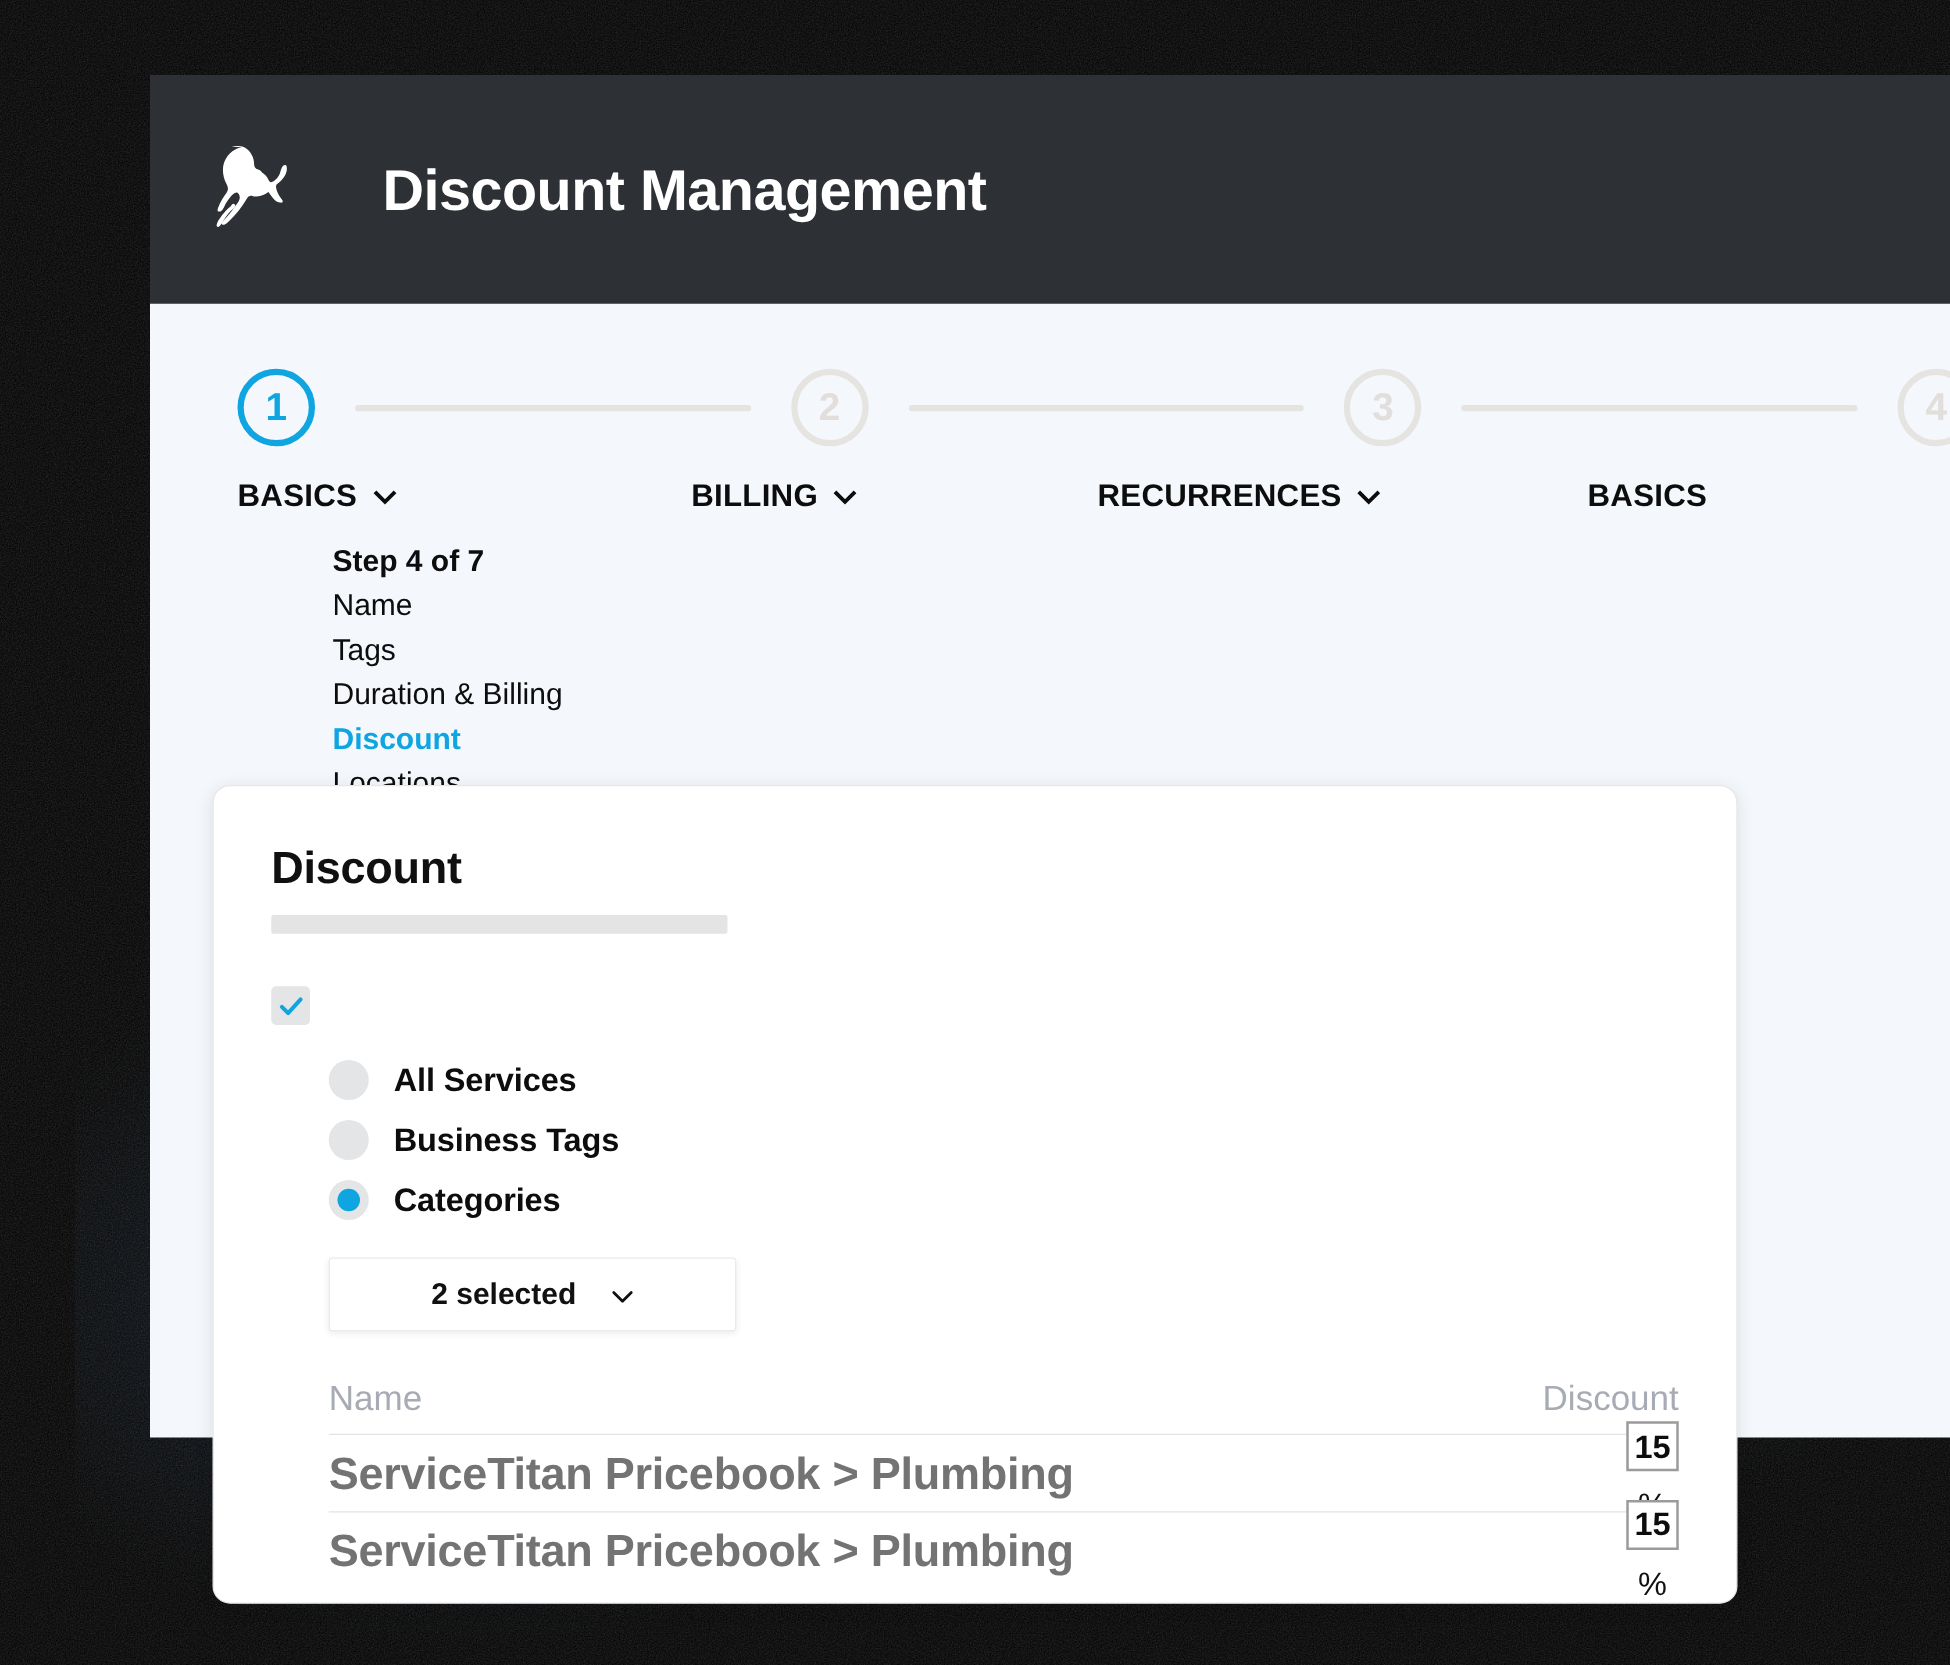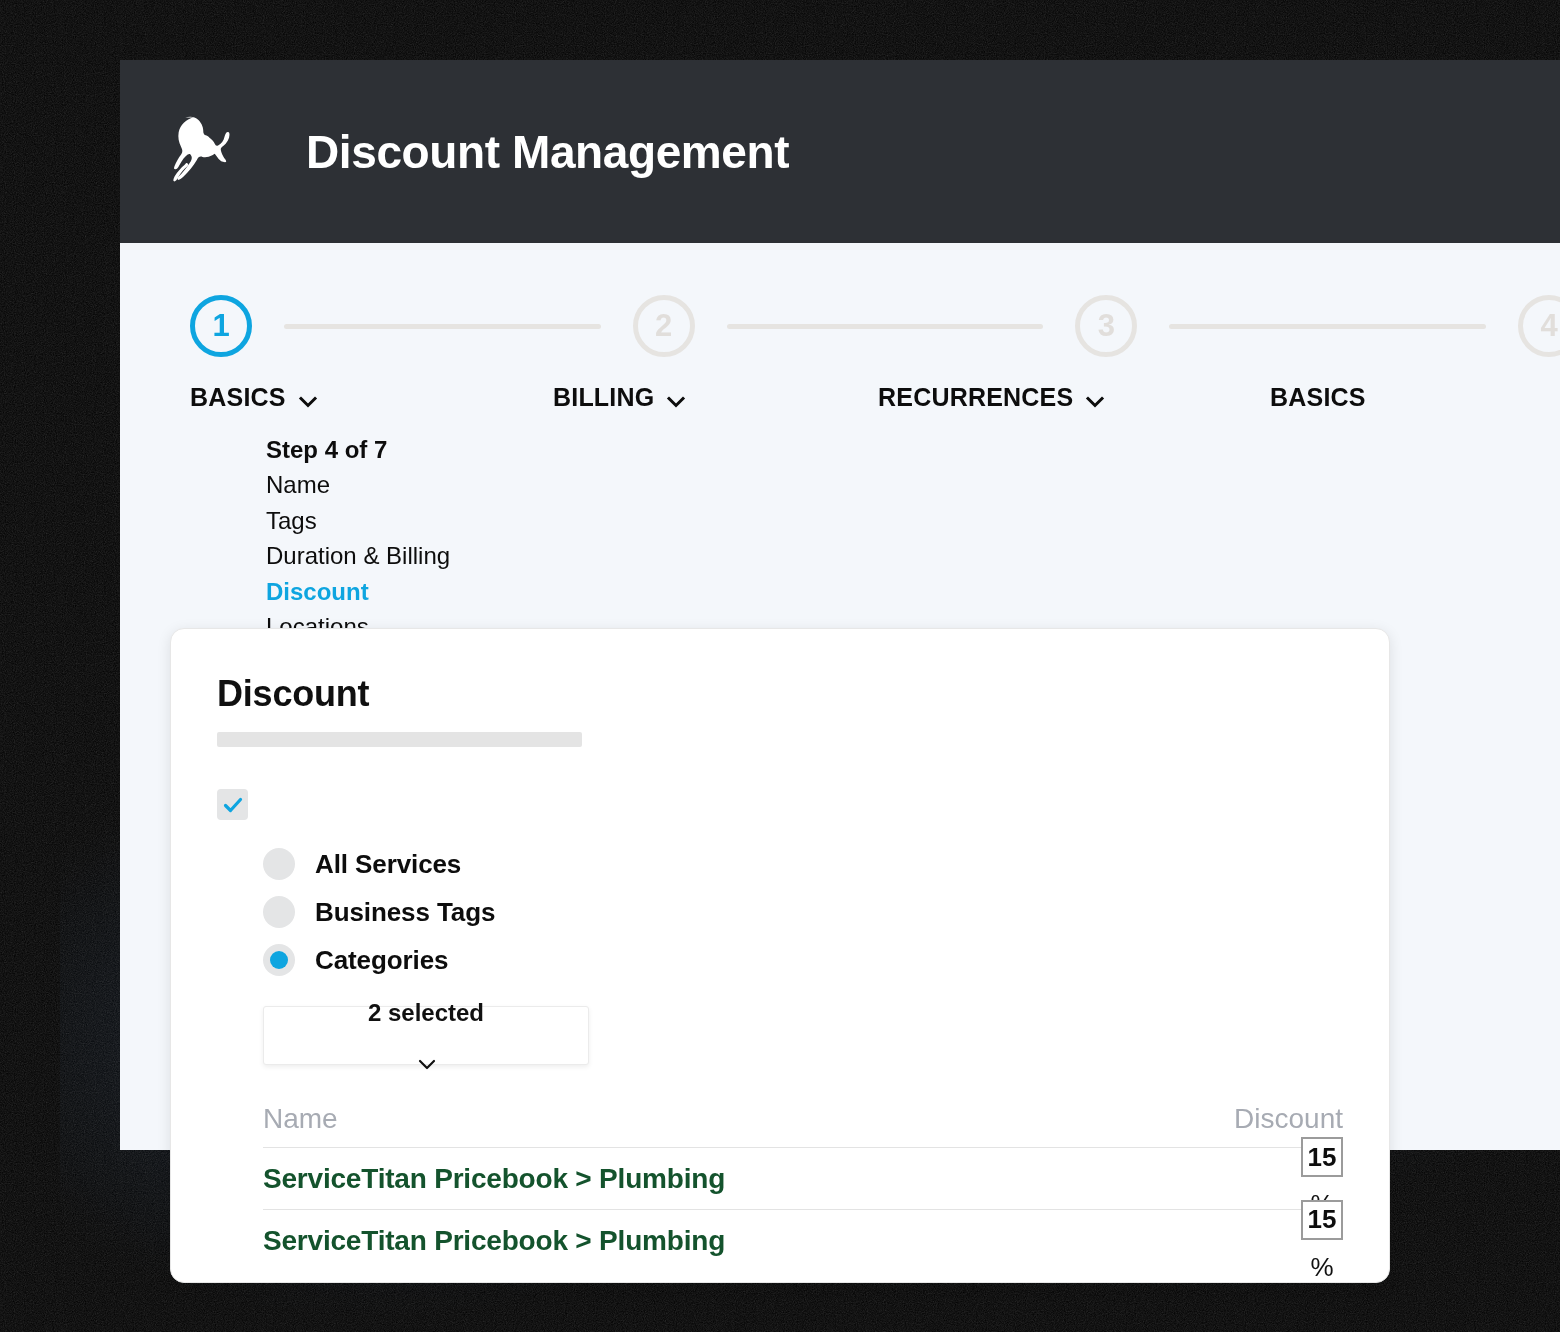--- a/index.html
+++ b/index.html
@@ -111,21 +111,21 @@
   }
 
   .step-labels {
     position: relative;
     margin-top: 26px;
     height: 34px;
   }
   .step-label {
     position: absolute;
     display: flex;
-    align-items: flex-end;
+    align-items: center;
     gap: 12px;
     font-size: 25px;
     font-weight: 700;
     color: #0d0d0d;
     letter-spacing: 0.2px;
     white-space: nowrap;
   }
   .chev {
     display: inline-block;
     width: 20px;
@@ -244,21 +244,20 @@
     width: 326px;
     height: 59px;
     background: #ffffff;
     border: 1px solid #ebebeb;
     border-radius: 3px;
     box-shadow: 0 2px 5px rgba(0,0,0,0.07);
     display: flex;
     align-items: center;
     justify-content: center;
     gap: 26px;
-    flex-direction: column;
   }
   .dropdown-value {
     font-size: 24px;
     font-weight: 600;
     color: #111111;
   }
 
   
   .table {
     margin: 38px 0 0 46px;
@@ -278,23 +277,23 @@
   }
   .t-row {
     display: flex;
     align-items: center;
     justify-content: space-between;
     height: 62px;
     border-bottom: 1px solid #e3e3e3;
   }
   .t-row:last-child { border-bottom: none; }
   .t-name {
-    font-size: 28px;
+    font-size: 36px;
     font-weight: 600;
-    color: #14532d;
+    color: #737373;
     letter-spacing: -0.2px;
     text-align: right;
   }
   .t-discount {
     display: flex;
     align-items: center;
     gap: 12px;
     flex-direction: column;
   }
   .pct-input {

